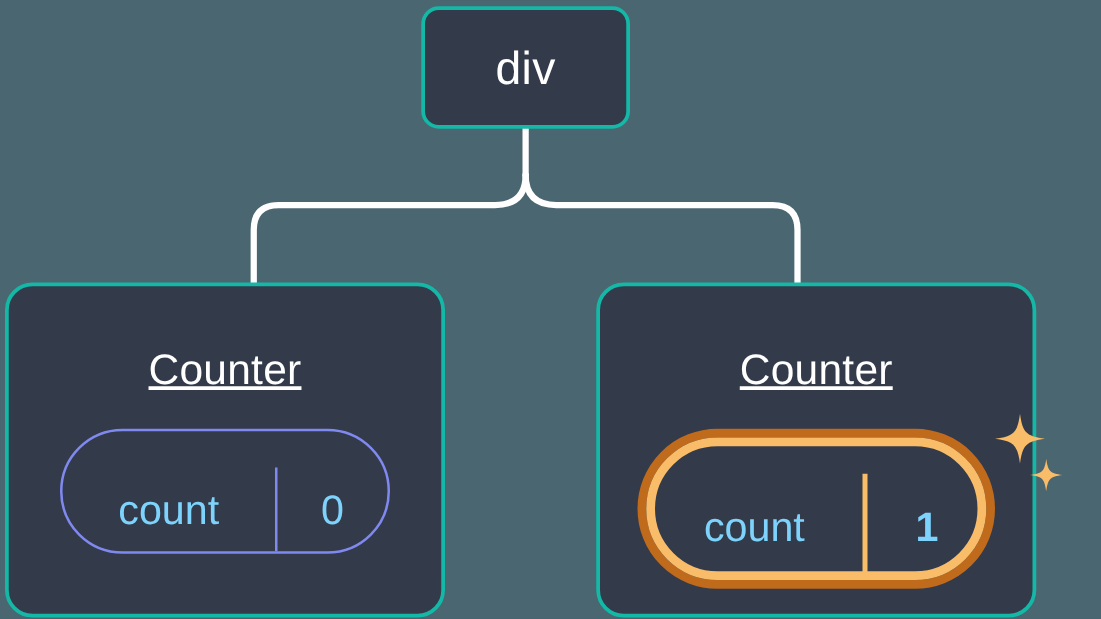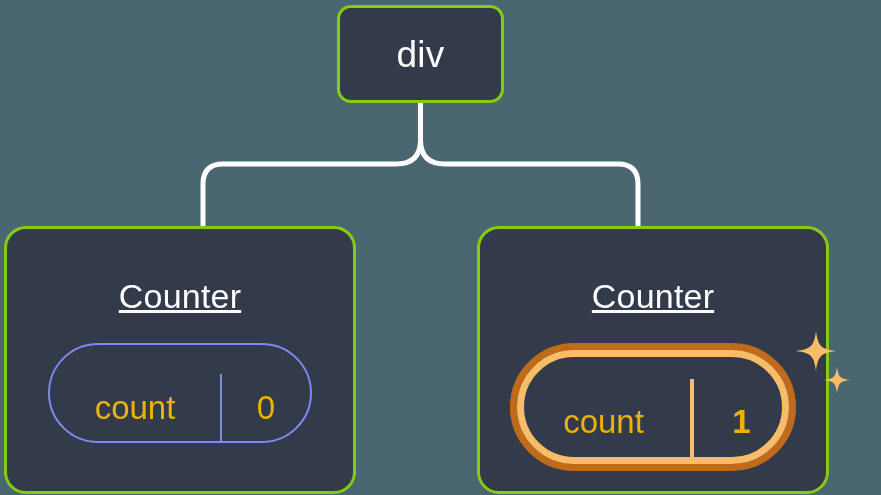--- a/index.html
+++ b/index.html
@@ -29,21 +29,21 @@
     width: 881px;
     height: 495px;
     pointer-events: none;
   }
 
   
   .node {
     position: absolute;
     box-sizing: border-box;
     background: #333a4a;
-    border: 3px solid #84cc16;
+    border: 3px solid #14b8a6;
     border-radius: 20px;
   }
 
   .node-root {
     left: 337px;
     top: 5px;
     width: 167px;
     height: 98px;
     border-radius: 14px;
     display: flex;
@@ -113,21 +113,21 @@
     box-sizing: border-box;
     border: 7px solid #f9bc68;
     border-radius: 57px;
     pointer-events: none;
   }
 
   .pill-cell {
     display: flex;
     align-items: center;
     justify-content: center;
-    color: #eab308;
+    color: #7dd3fc;
     box-sizing: border-box;
     margin-top: 29px;
   }
   .pill-plain .pill-key {
     flex: 0 0 172px;
     font-size: 33px;
     border-right: 2px solid #8089f0;
   }
   .pill-plain .pill-val {
     flex: 1 1 auto;

